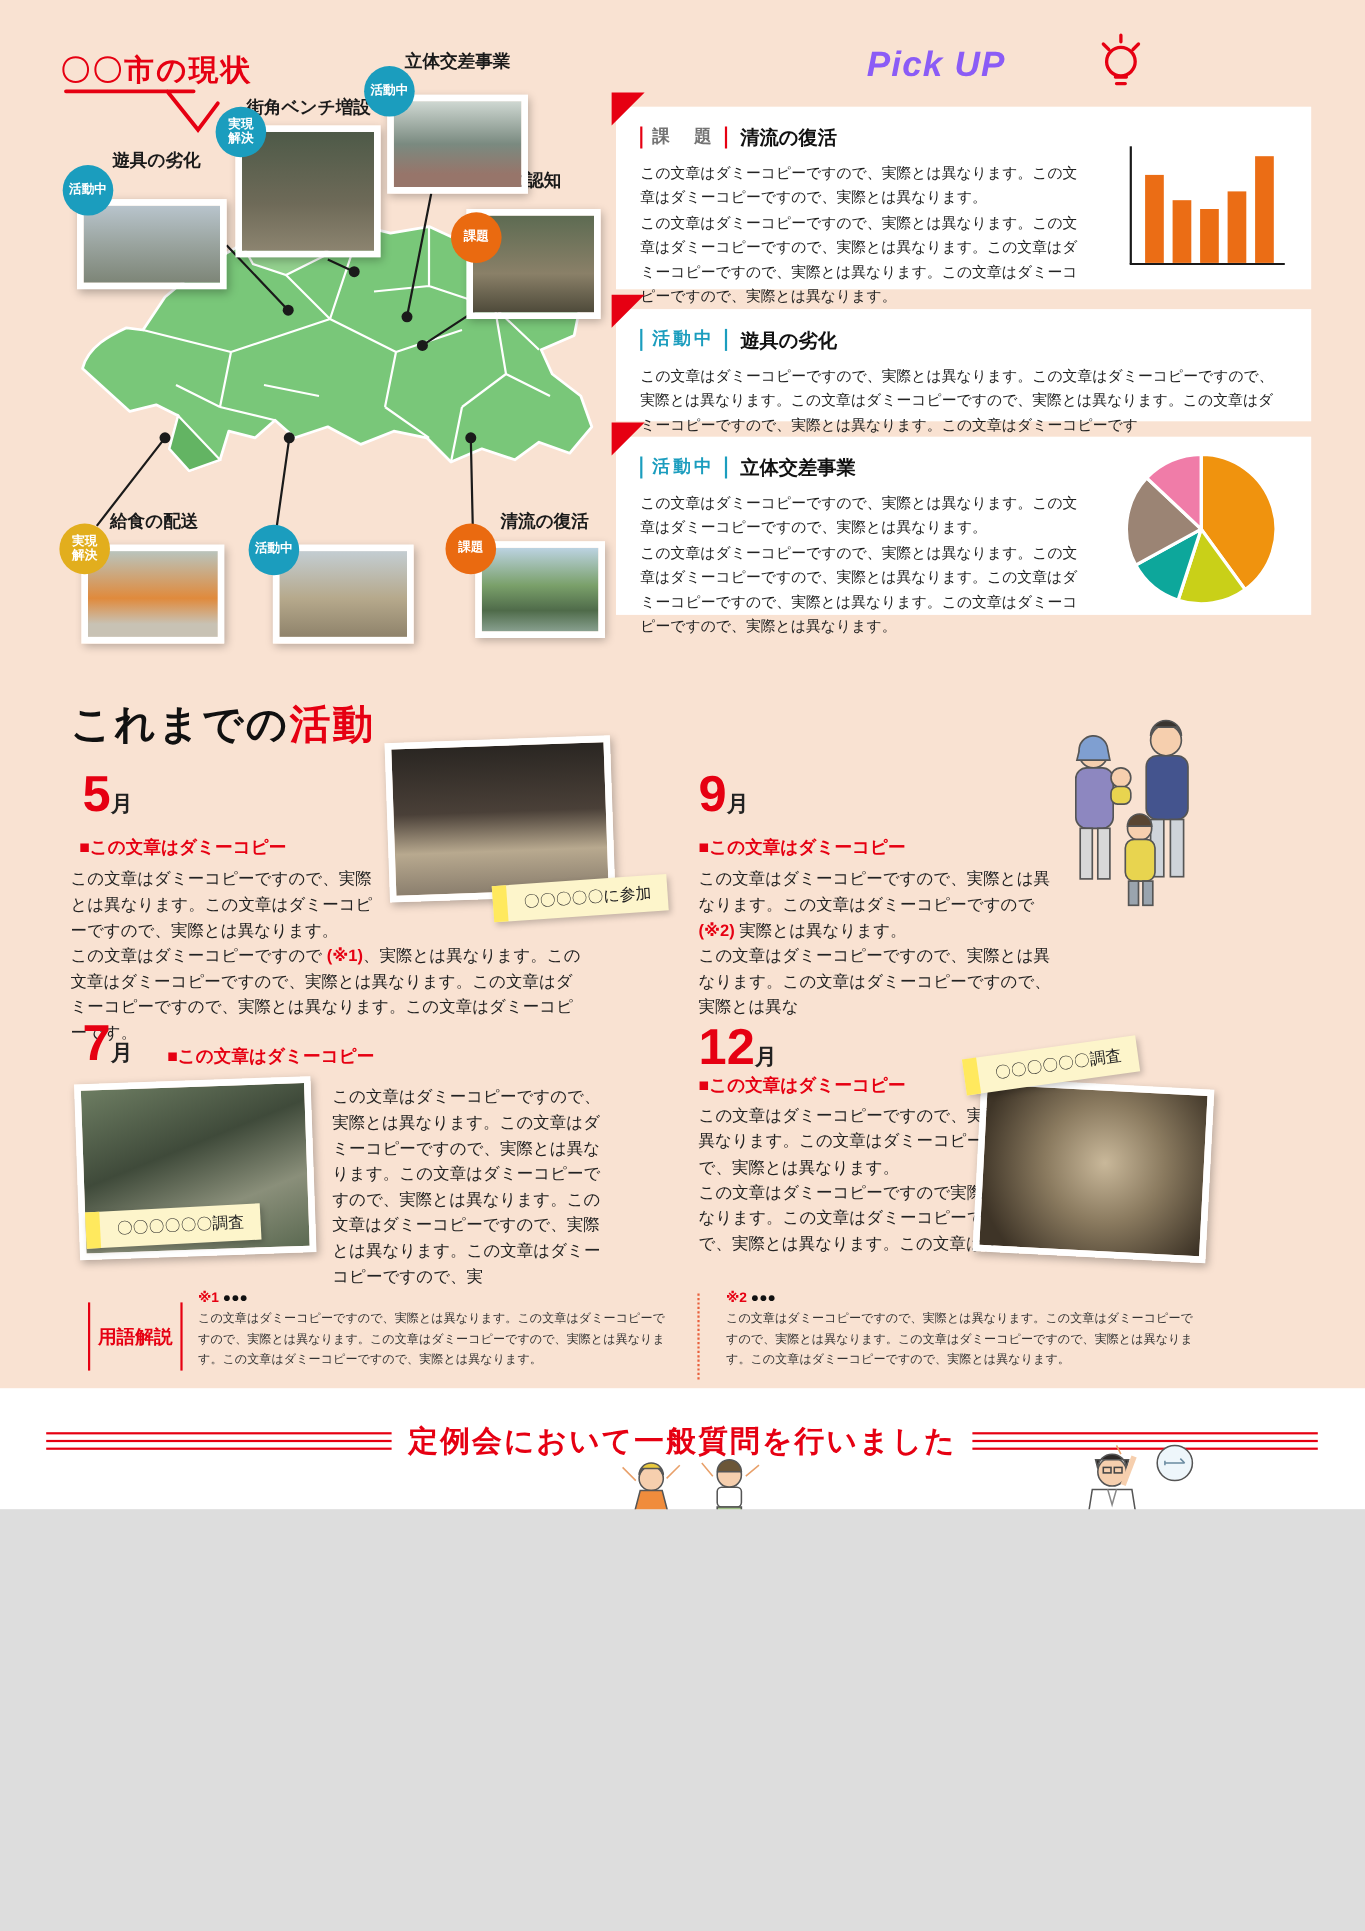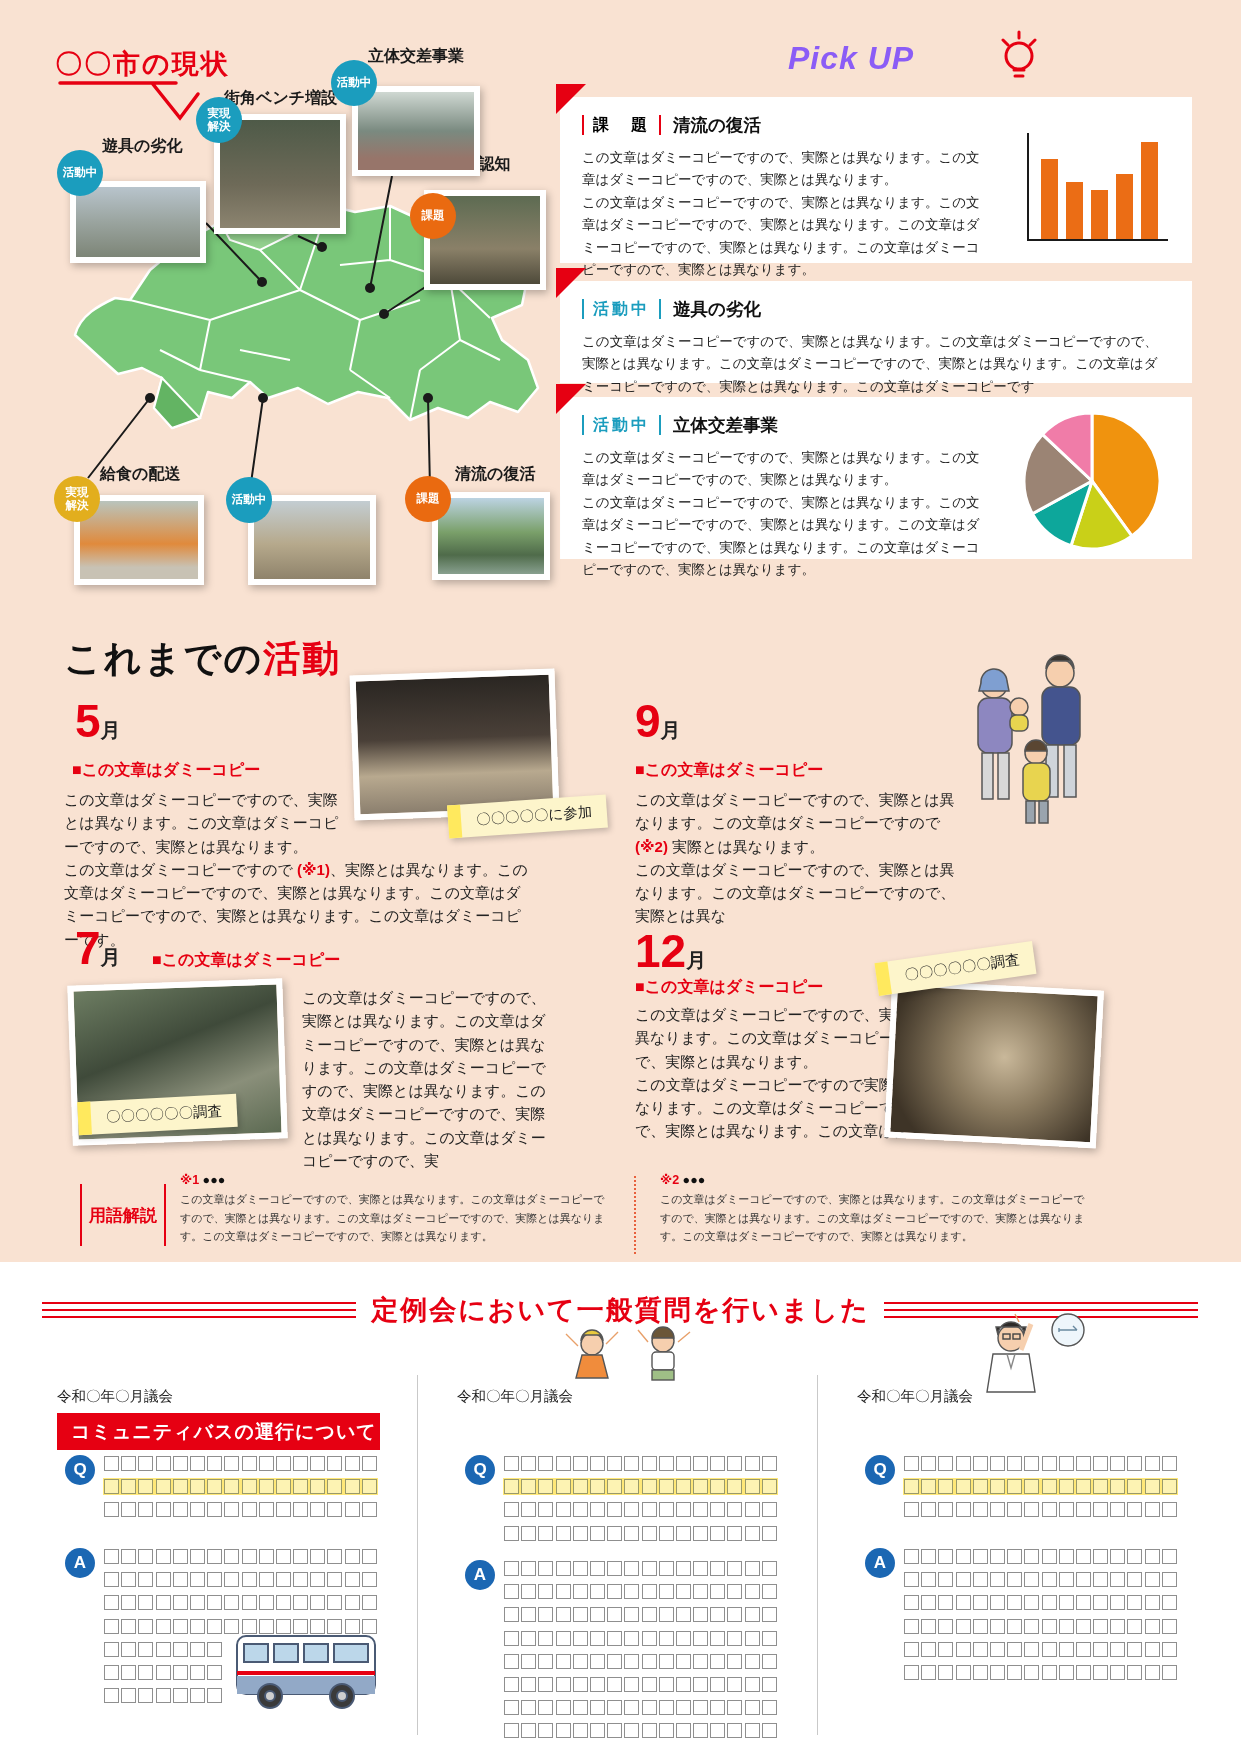--- a/index.html
+++ b/index.html
@@ -1,35 +1,35 @@
 <!DOCTYPE html>
 <html><head>
 <meta charset="utf-8">
 <style>
   * { box-sizing: border-box; margin: 0; padding: 0; }
   body { font-family: "Liberation Sans", "DejaVu Sans", sans-serif; background:#ddd; }
-  .page { position:relative; width:1241px; height:1755px; background:#fff; margin:0 auto; overflow:hidden; color:#222; }
+  .page { position:relative; width:1241px; height:1372px; background:#fff; margin:0 auto; overflow:hidden; color:#222; }
   .peach { position:absolute; left:0; top:0; width:1241px; height:1262px; background:#f9e2d2; }
   .abs { position:absolute; }
 
   
   .city-title { position:absolute; left:55px; top:46px; font-size:27px; font-weight:bold; color:#e60012; letter-spacing:2px; }
   .map-label { position:absolute; font-weight:bold; font-size:16px; color:#1a1a1a; white-space:nowrap; }
   .badge { position:absolute; width:46px; height:46px; border-radius:50%; color:#fff; font-weight:bold; font-size:11.5px; display:flex; align-items:center; justify-content:center; text-align:center; line-height:1.15; z-index:4; }
   .badge.blue { background:#1b9dbe; } .badge.orange { background:#ea6a10; } .badge.yellow { background:#e2ae1d; }
   .badge.wrap span { display:block; width:2.4em; margin:0 auto; }
   .photo { position:absolute; border:6px solid #fff; box-shadow:2px 3px 8px rgba(0,0,0,.28); z-index:3; }
 
   
   .pickup-title { position:absolute; left:676px; top:40px; width:350px; text-align:center; font-size:32px; font-weight:bold; font-style:italic; color:#8b5cf6; letter-spacing:1px; }
   .pbox { position:absolute; left:560px; width:632px; background:#fff; }
   .pbox::before { content:""; position:absolute; top:-13px; left:-4px; width:0; height:0; border-top:30px solid #e60012; border-right:30px solid transparent; }
   .phead { display:flex; align-items:center; gap:12px; padding:16px 22px 0 22px; }
   .ptag { font-weight:bold; font-size:16px; letter-spacing:3px; border-left:2px solid; border-right:2px solid; padding:0 9px; line-height:1.3; white-space:nowrap; }
-  .ptag.red { color:#000000; border-color:#e60012; }
+  .ptag.red { color:#737373; border-color:#e60012; }
   .ptag.blue { color:#1b9dbe; border-color:#1b9dbe; }
   .ptitle { font-weight:bold; font-size:17.5px; color:#111; }
   .pbody { padding:10px 22px 16px 22px; font-size:13.5px; line-height:1.66; color:#222; }
   .pbody.narrow { width:448px; }
   .pbody p + p { margin-top:0; }
 
   
   .act-title { position:absolute; left:64px; top:634px; font-size:37px; font-weight:bold; color:#111; letter-spacing:2px; }
   .act-title .red { color:#e60012; }
   .mnum { font-size:46px; color:#e60012; font-weight:bold; line-height:1; }

